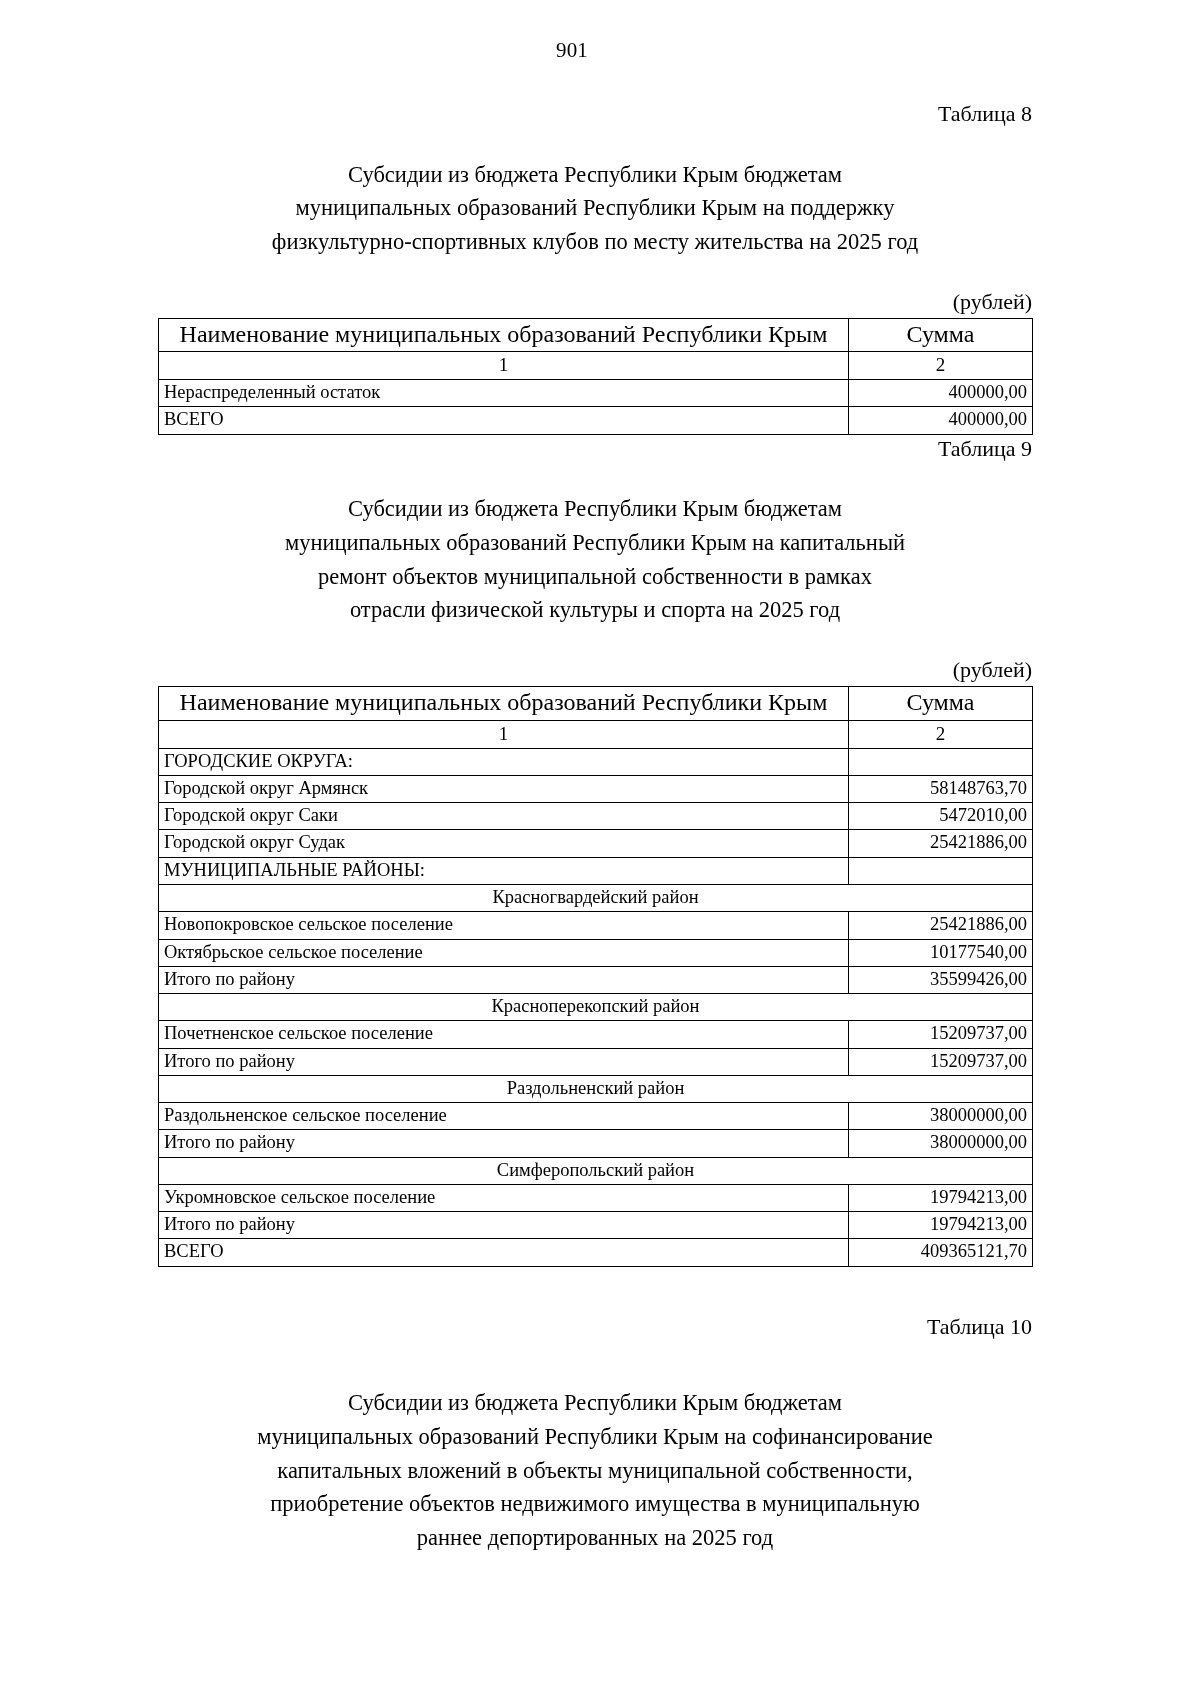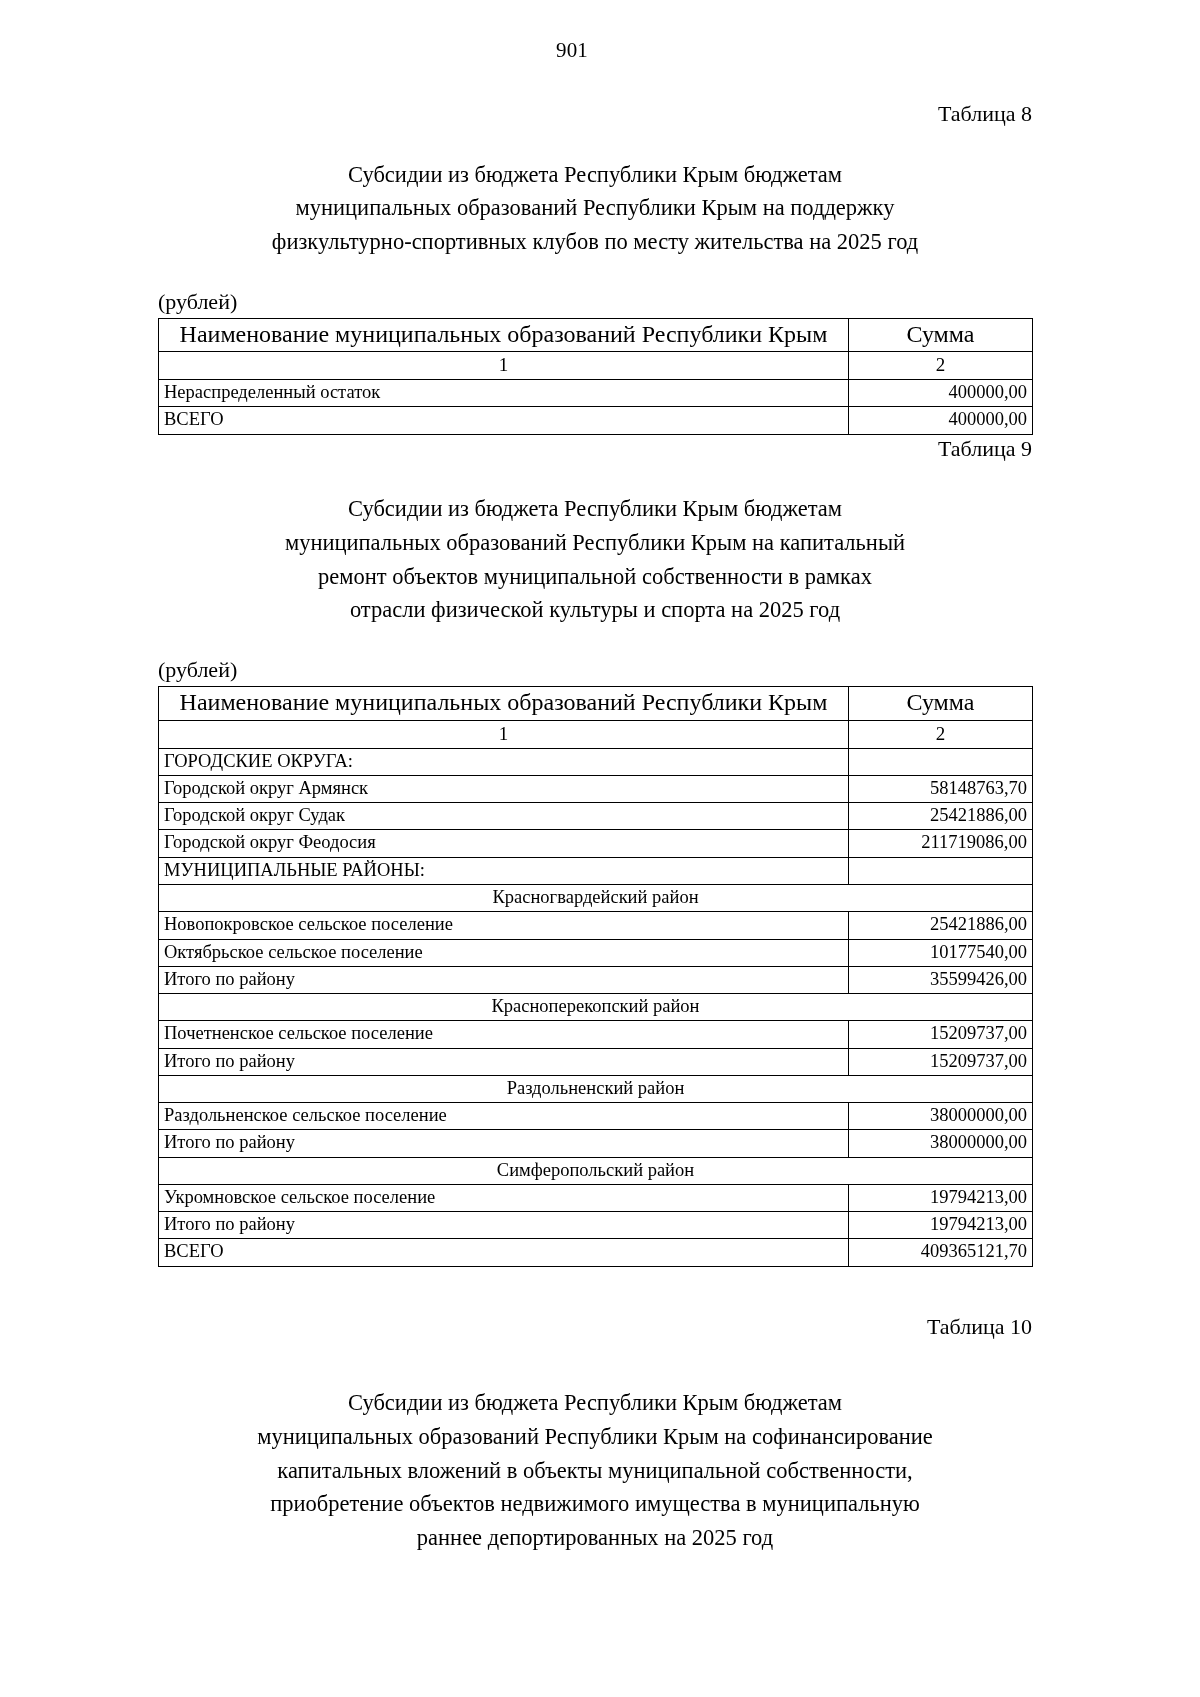--- a/index.html
+++ b/index.html
@@ -54,21 +54,21 @@
     line-height: 1.5;
     margin: 0 auto;
     width: 790px;
   }
   .doc-title .tl {
     display: block;
     white-space: nowrap;
   }
 
   .units {
-    text-align: left;
+    text-align: right;
     font-size: 22px;
     margin-bottom: 3px;
   }
 
   
   table.fin {
     border-collapse: collapse;
     width: 874px;
     table-layout: fixed;
     font-size: 18.5px;
@@ -177,26 +177,26 @@
 
           <tr>
             <td class="name">ГОРОДСКИЕ ОКРУГА:</td>
             <td class="sum"></td>
           </tr>
           <tr>
             <td class="name">Городской округ Армянск</td>
             <td class="sum">58148763,70</td>
           </tr>
           <tr>
+            <td class="name">Городской округ Саки</td>
+            <td class="sum">5472010,00</td>
+          </tr>
+          <tr>
             <td class="name">Городской округ Судак</td>
             <td class="sum">25421886,00</td>
-          </tr>
-          <tr>
-            <td class="name">Городской округ Феодосия</td>
-            <td class="sum">211719086,00</td>
           </tr>
           <tr>
             <td class="name">МУНИЦИПАЛЬНЫЕ РАЙОНЫ:</td>
             <td class="sum"></td>
           </tr>
 
           <tr>
             <td class="center-span" colspan="2">Красногвардейский район</td>
           </tr>
           <tr>

